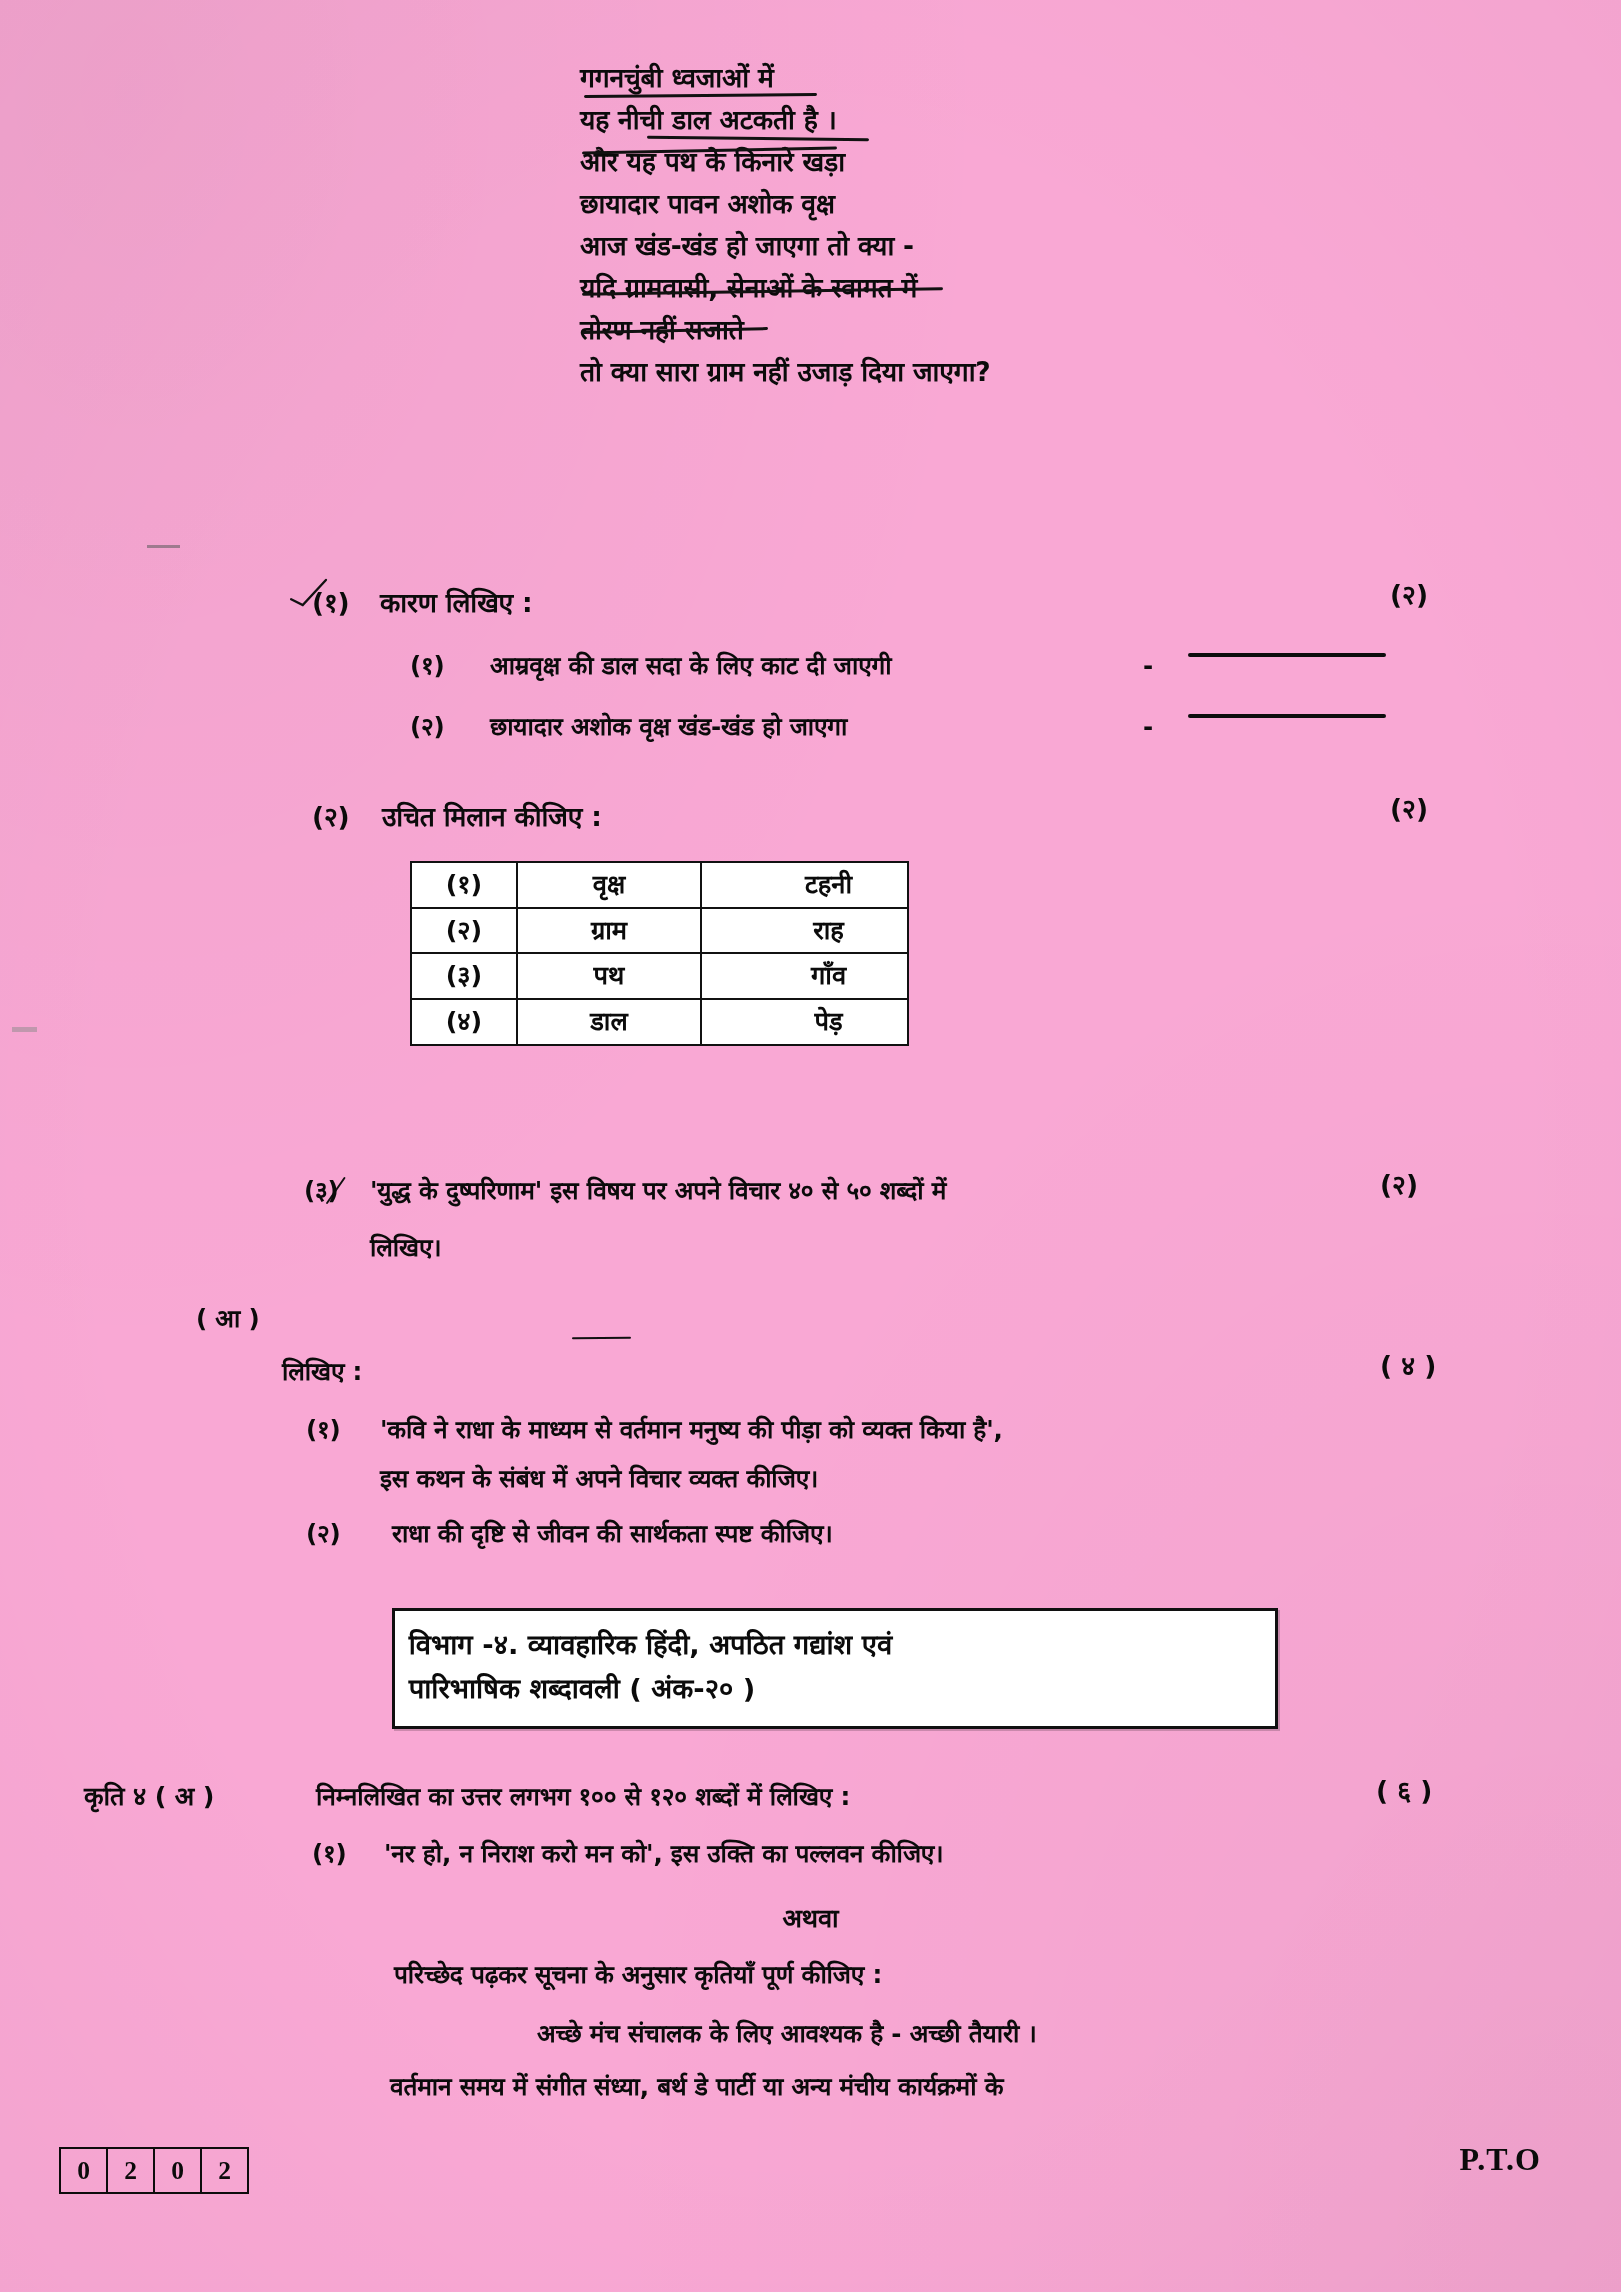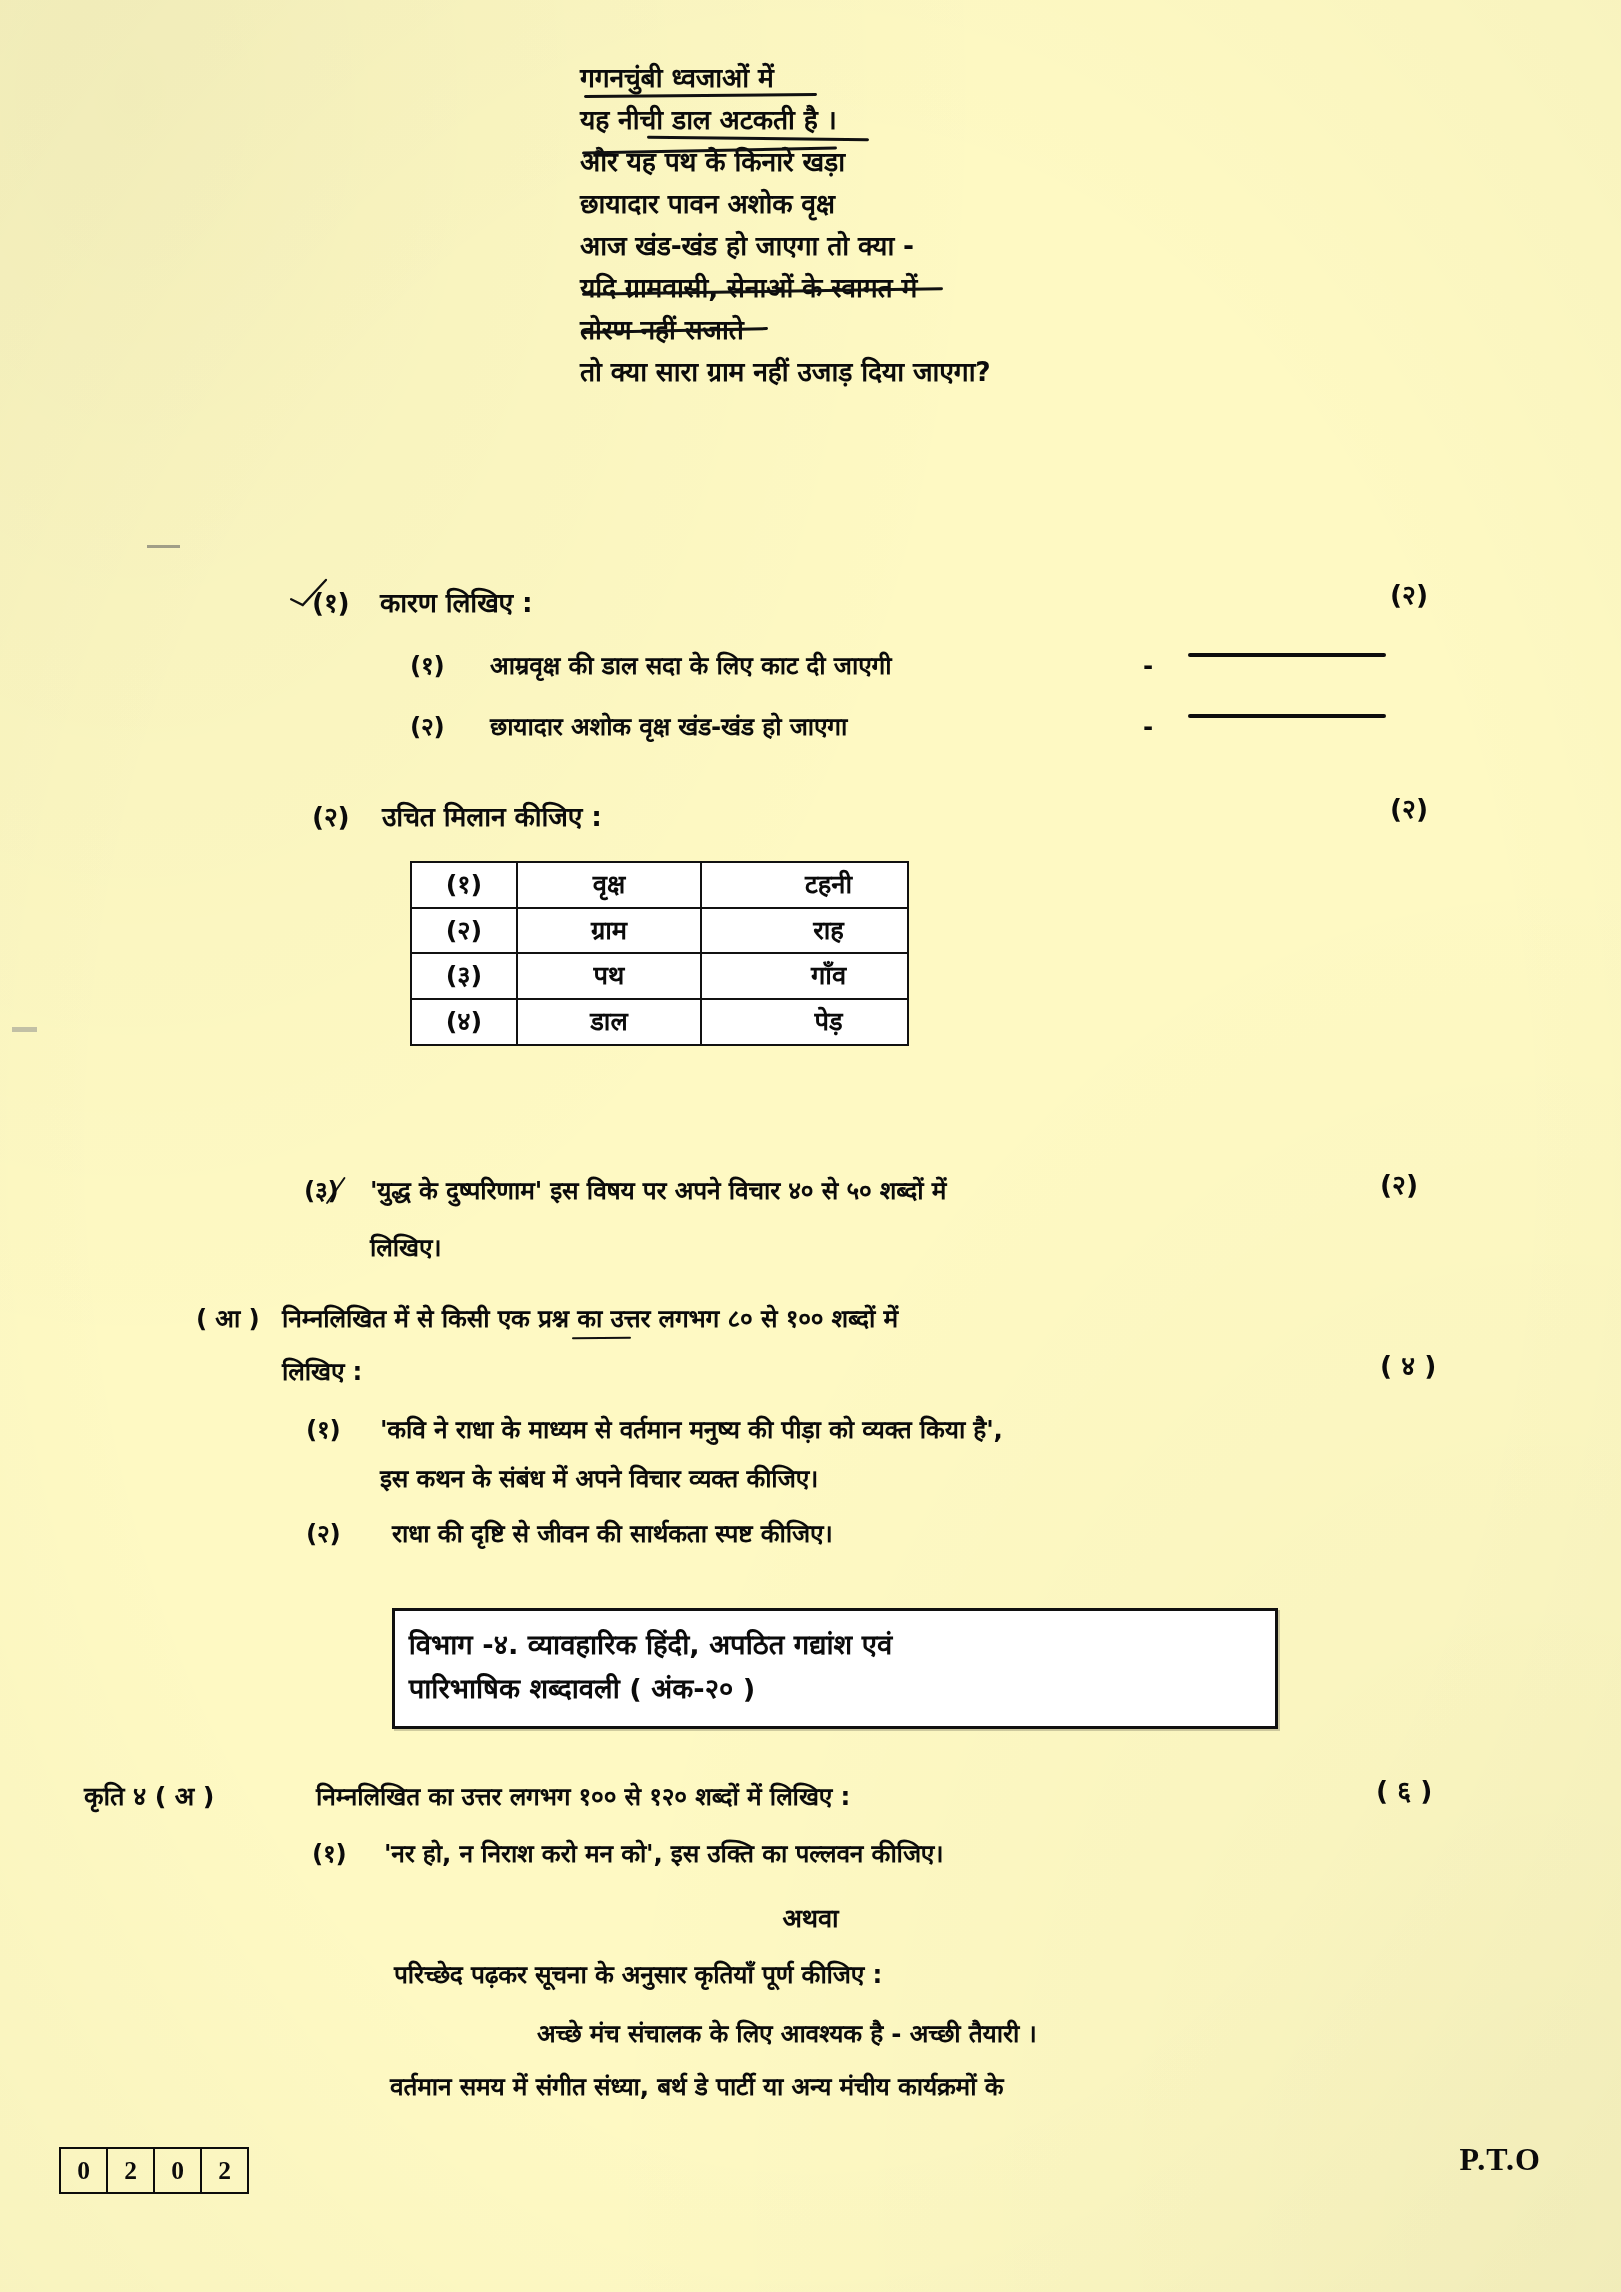--- a/index.html
+++ b/index.html
@@ -6,21 +6,21 @@
   body{
     width:1621px;height:2293px;
     background:#ffffff;
     font-family:"Liberation Serif", serif;
     color:#0b0b0b;
     position:relative;
     overflow:hidden;
   }
   .page{
     position:absolute;inset:0;
-    background:#fef9c3;
+    background:#f9a8d4;
   }
   
   .scan-noise{
     position:absolute;inset:0;
     pointer-events:none;
     background:
       radial-gradient(ellipse at 8% 4%, rgba(0,0,0,0.035), rgba(0,0,0,0) 42%),
       radial-gradient(ellipse at 96% 97%, rgba(0,0,0,0.03), rgba(0,0,0,0) 45%),
       radial-gradient(ellipse at 50% 50%, rgba(0,0,0,0) 60%, rgba(0,0,0,0.022) 100%);
   }
@@ -255,21 +255,20 @@
     <svg width="25.5" height="29" viewBox="0 0 26 30">
       <path d="M22 2 L4 28" stroke="#111" stroke-width="2" fill="none" stroke-linecap="round"></path>
     </svg>
   </div>
   <div class="t dev" style="left:304px;top:1172px;font-size:24.5px;">(३)</div>
   <div class="t dev" style="left:370px;top:1172px;font-size:24.5px;text-align:center;">'युद्ध के दुष्परिणाम' इस विषय पर अपने विचार ४० से ५० शब्दों में</div>
   <div class="marks" style="left:1380px;top:1166px;">(२)</div>
   <div class="t dev" style="left:370px;top:1229px;font-size:24.5px;">लिखिए।</div>
 
   <div class="t dev" style="left:196px;top:1300px;font-size:24.5px;">( आ )</div>
-  <div class="t dev" style="left:282px;top:1300px;font-size:24.5px;">निम्नलिखित में से किसी एक प्रश्न का उत्तर लगभग ८० से १०० शब्दों में</div>
   <div class="u-hand thin" style="left:572px;top:1337px;width:59px;"></div>
   <div class="t dev" style="left:282px;top:1353px;font-size:24.5px;">लिखिए :</div>
   <div class="marks" style="left:1380px;top:1347px;">( ४ )</div>
 
   <div class="t dev" style="left:306px;top:1411px;font-size:24.5px;">(१)</div>
   <div class="t dev" style="left:380px;top:1411px;font-size:24.5px;">'कवि ने राधा के माध्यम से वर्तमान मनुष्य की पीड़ा को व्यक्त किया है',</div>
   <div class="t dev" style="left:380px;top:1460px;font-size:24.5px;">इस कथन के संबंध में अपने विचार व्यक्त कीजिए।</div>
 
   <div class="t dev" style="left:306px;top:1515px;font-size:24.5px;">(२)</div>
   <div class="t dev" style="left:392px;top:1515px;font-size:24.5px;">राधा की दृष्टि से जीवन की सार्थकता स्पष्ट कीजिए।</div>

